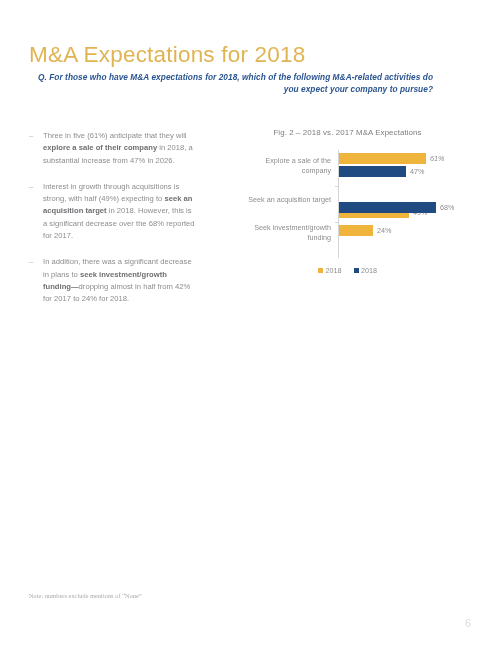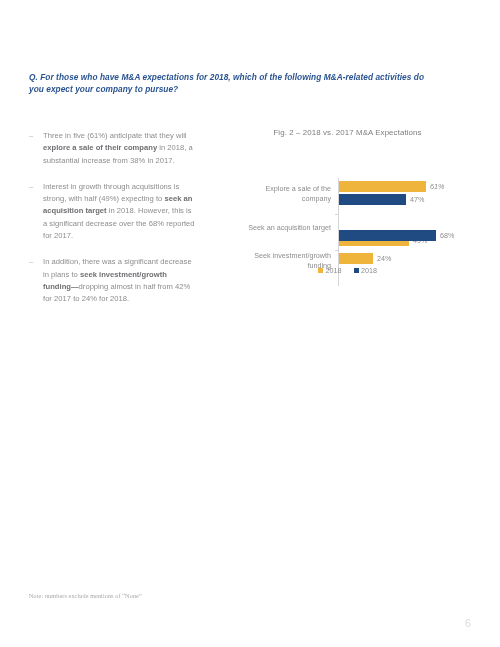--- a/index.html
+++ b/index.html
@@ -38,20 +38,21 @@
     position: absolute;
     left: 29px;
     top: 71px;
     width: 404px;
     font-size: 8.3px;
     font-weight: bold;
     font-style: italic;
     line-height: 1.48;
     color: #2a5490;
     letter-spacing: 0.05px;
+    text-align: right;
   }
 
   
   .bullets {
     position: absolute;
     left: 29px;
     top: 130px;
     width: 168px;
   }
   .bullet {
@@ -95,21 +96,20 @@
     color: #7d7d82;
     letter-spacing: 0.1px;
     white-space: nowrap;
   }
   .plot {
     position: absolute;
     left: 0;
     top: 22px;
     width: 250px;
     height: 108px;
-    margin-top: 28px;
   }
   .cat-labels {
     position: absolute;
     left: 0;
     top: 0;
     width: 95px;
     height: 108px;
   }
   .cat-label {
     position: absolute;
@@ -217,26 +217,27 @@
     top: 617px;
     font-size: 11px;
     color: #dcdcdf;
   }
 </style>
 </head>
 <body>
 
 <div class="page">
 
+  <h1 class="page-title">M&amp;A Expectations for 2018</h1>
 
   <div class="question">Q. For those who have M&amp;A expectations for 2018, which of the following M&amp;A-related activities do you expect your company to pursue?</div>
 
   <div class="bullets">
     <div class="bullet">
-      <span>Three in five (61%) anticipate that they will </span><b>explore a sale of their company</b><span> in 2018, a substantial increase from 38% in 2017.</span>
+      <span>Three in five (61%) anticipate that they will </span><b>explore a sale of their company</b><span> in 2018, a substantial increase from 47% in 2026.</span>
     </div>
     <div class="bullet">
       <span>Interest in growth through acquisitions is strong, with half (49%) expecting to </span><b>seek an acquisition target</b><span> in 2018. However, this is a significant decrease over the 68% reported for 2017.</span>
     </div>
     <div class="bullet">
       <span>In addition, there was a significant decrease in plans to </span><b>seek investment/growth funding—</b><span>dropping almost in half from 42% for 2017 to 24% for 2018.</span>
     </div>
   </div>
 
   <div class="chart">

